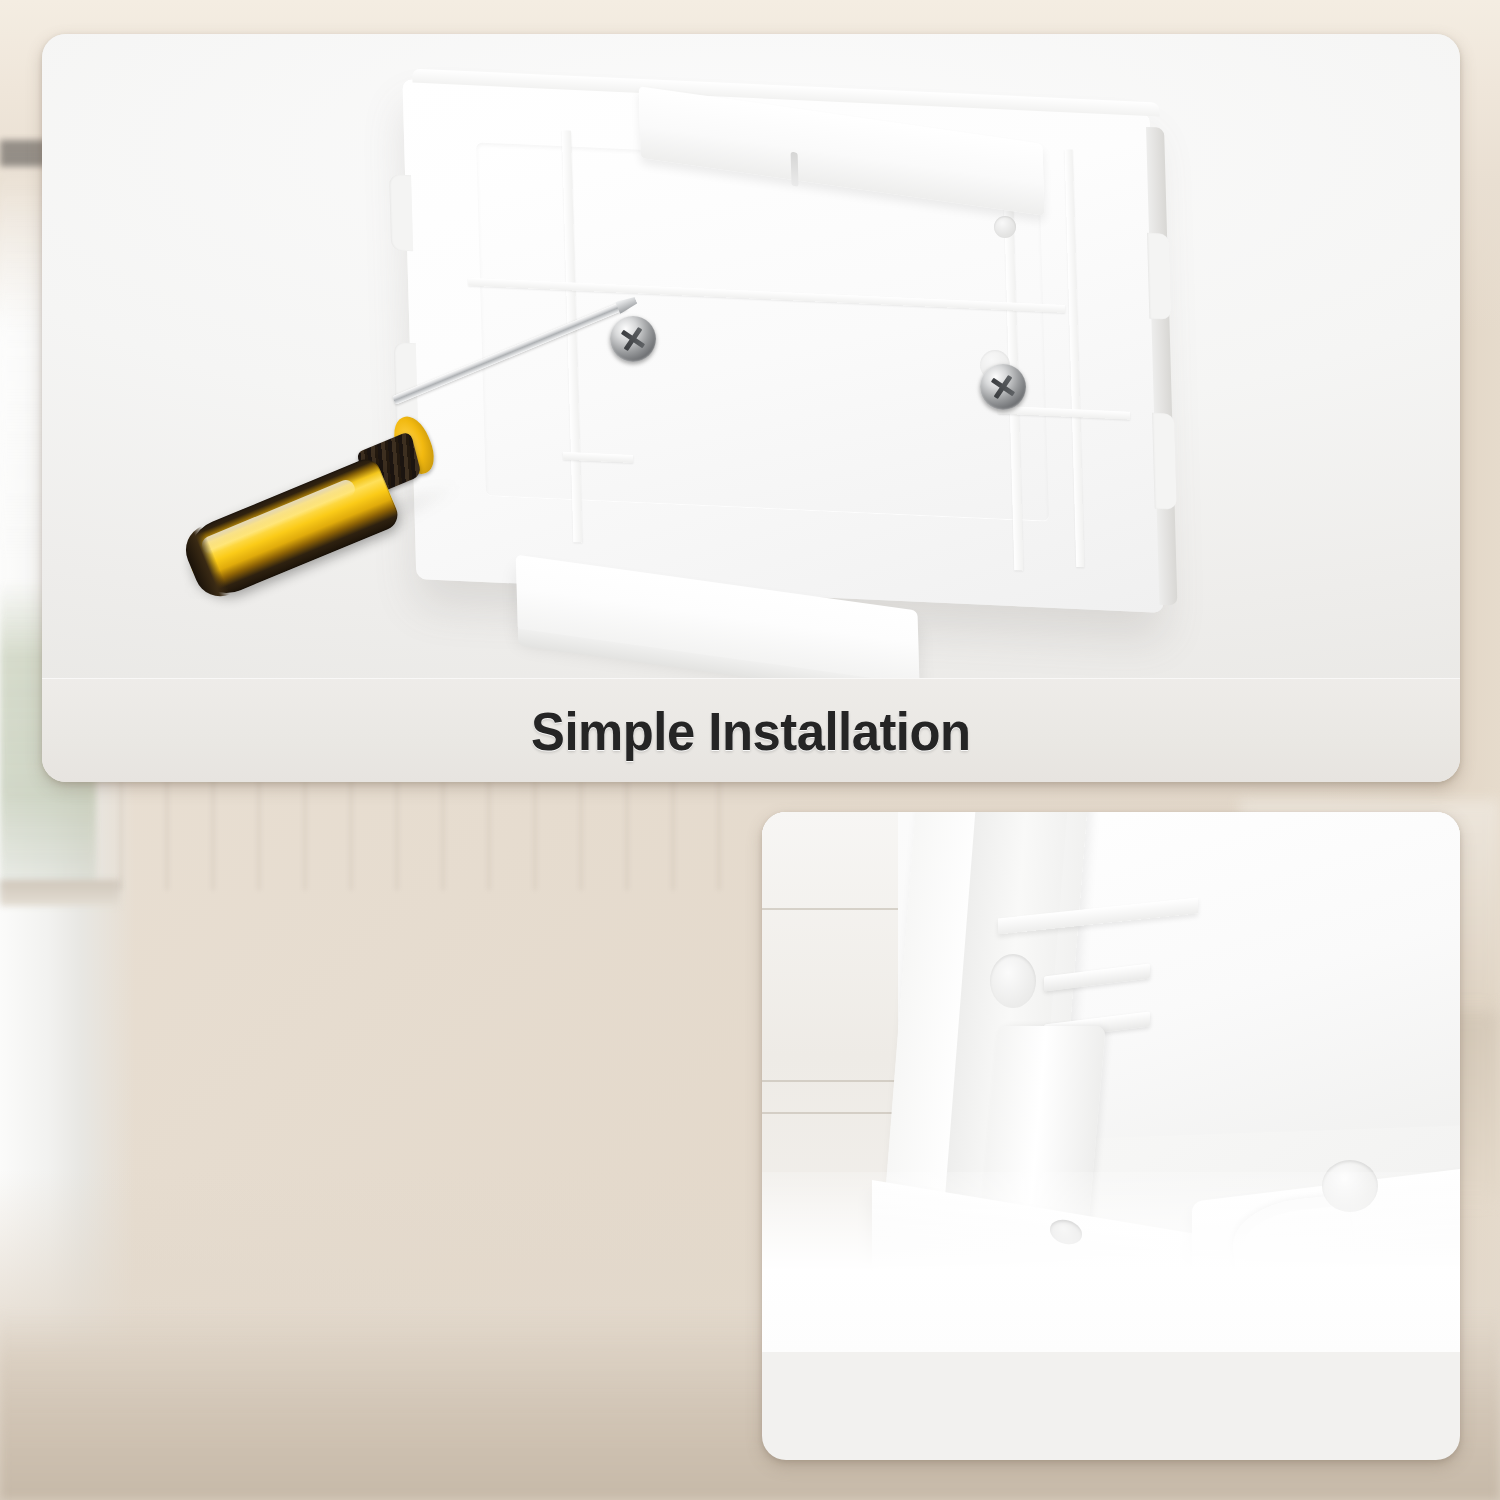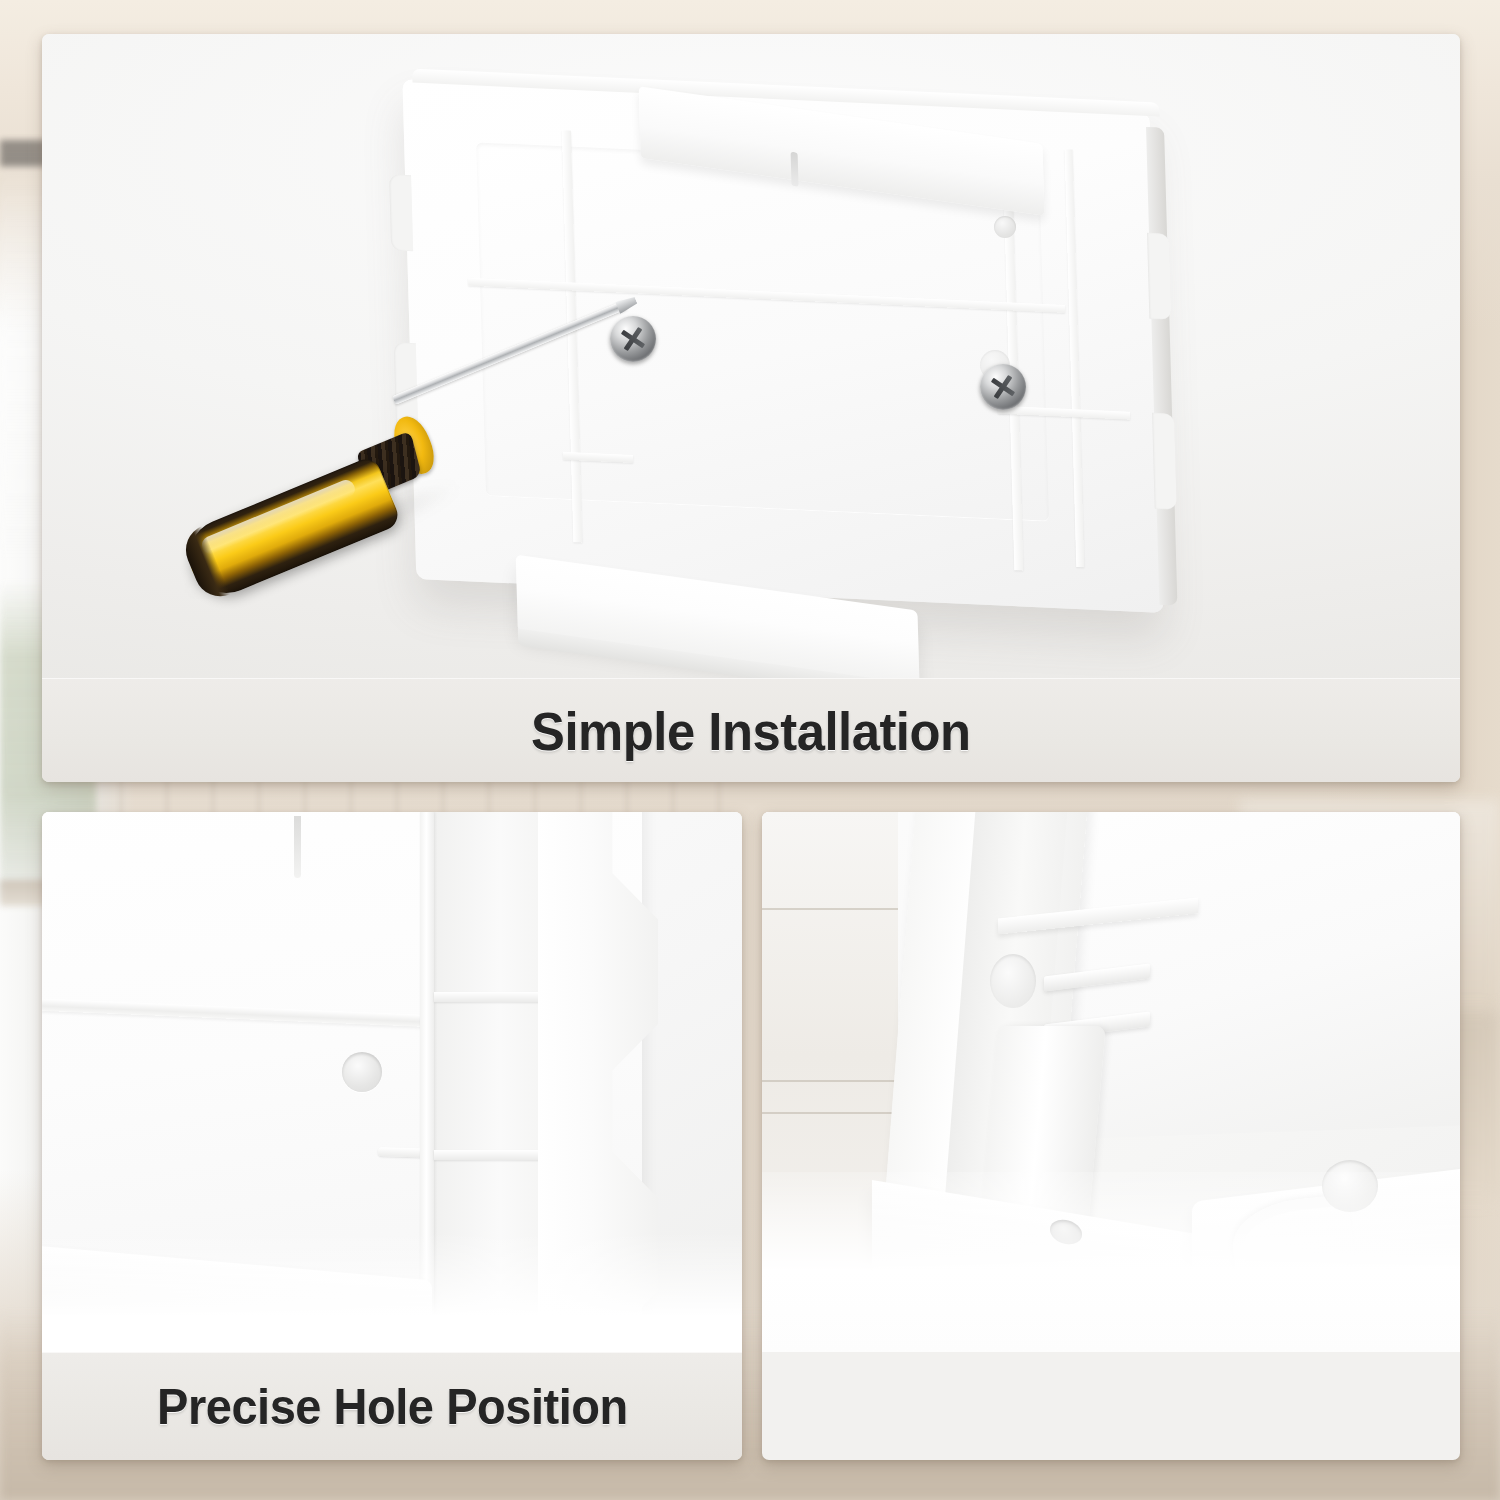--- a/index.html
+++ b/index.html
@@ -68,21 +68,21 @@
     position:absolute; left:120px; top:770px; width:640px; height:120px;
     background:repeating-linear-gradient(90deg,
       rgba(150,135,118,.20) 0px, rgba(150,135,118,.20) 2px,
       rgba(150,135,118,0) 2px, rgba(150,135,118,0) 46px);
     filter:blur(2px);
   }
 
   
   .panel{
     position:absolute;
-    border-radius:7px;
+    border-radius:24px;
     overflow:hidden;
     background:#f2f1ef;
     box-shadow:0 6px 16px rgba(120,104,86,.30), 0 2px 5px rgba(120,104,86,.22);
   }
   #panel-top   { left:42px;  top:34px;   width:1418px; height:748px; }
   #panel-left  { left:42px;  top:812px;  width:700px;  height:648px; }
   #panel-right { left:762px; top:812px;  width:698px;  height:648px; }
 
   .photo{
     position:absolute; left:0; right:0; top:0;
@@ -509,42 +509,20 @@
         </div>
 
       </div>
     </div>
 
     <div class="caption">
       <span class="caption-text">Simple Installation</span>
     </div>
   </div>
 
-  <div class="panel" id="panel-left">
-    <div class="photo">
-      <div class="closeup-l">
-        <div class="cl-body"></div>
-        <div class="cl-groove"></div>
-        <div class="cl-slot"></div>
-        <div class="cl-hole"></div>
-        <div class="cl-pin"></div>
-        <div class="cl-channel"></div>
-        <div class="cl-rib-v"></div>
-        <div class="cl-cross1"></div>
-        <div class="cl-cross2"></div>
-        <div class="cl-contour"></div>
-        <div class="cl-lip"></div>
-        <div class="cl-floorglow"></div>
-      </div>
-    </div>
-
-    <div class="caption">
-      <span class="caption-text">Precise Hole Position</span>
-    </div>
-  </div>
 
   <div class="panel" id="panel-right">
     <div class="photo">
       <div class="closeup-r">
         <div class="cr-bgwall"></div>
         <div class="cr-bgline" id="cr-bgline1"></div>
         <div class="cr-bgline" id="cr-bgline2"></div>
         <div class="cr-bgline" id="cr-bgline3"></div>
 
         <div class="cr-back"></div>

